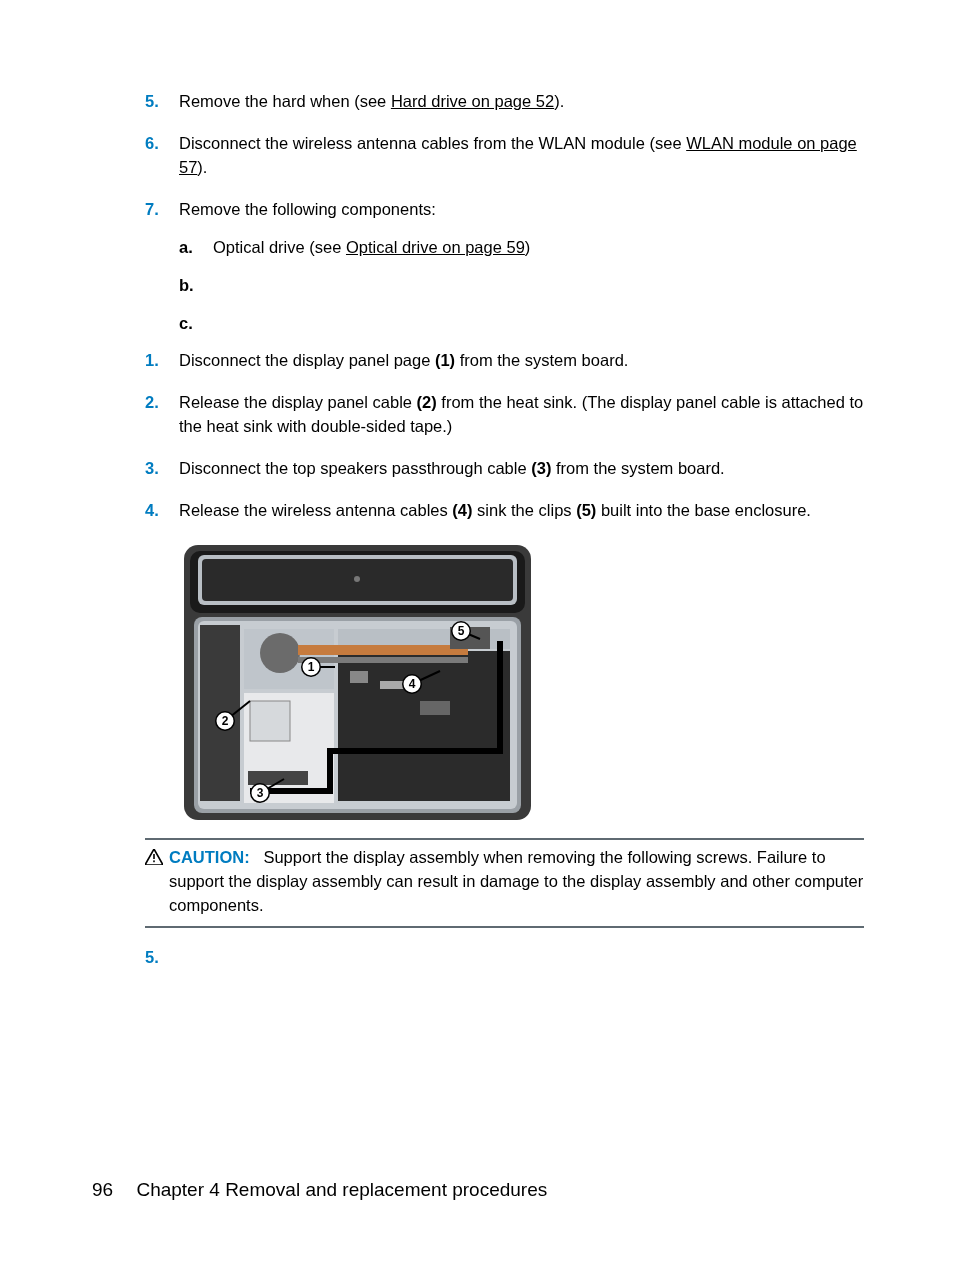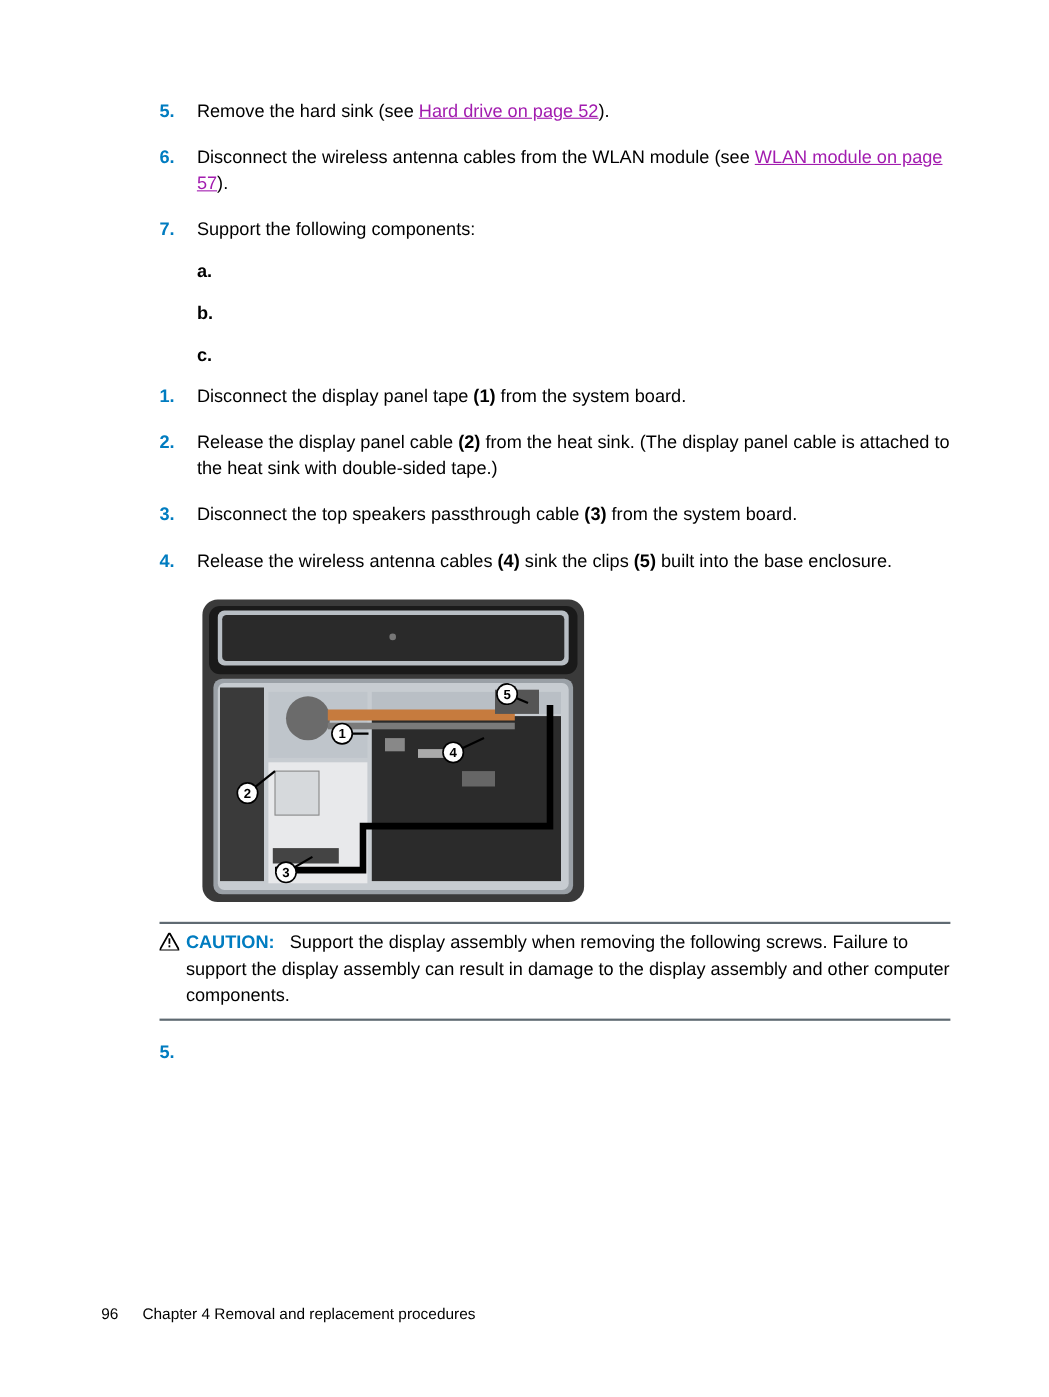--- a/index.html
+++ b/index.html
@@ -32,21 +32,21 @@
   .sub-ol-item {
     display: flex;
     margin: 0 0 14px 34px;
   }
   .sub-num {
     font-weight: bold;
     width: 34px;
     flex: none;
   }
   a.link {
-    color: #a21caf;
+    color: #000000;
     text-decoration: underline;
   }
   .plain-para {
     margin: 0 0 18px 55px;
   }
   .bold { font-weight: bold; }
   .figure {
     margin: 4px 0 14px 90px;
     width: 355px;
   }
@@ -66,67 +66,70 @@
   .caution-label {
     color: #007cc0;
     font-weight: bold;
     margin-top: 13px;
   }
   .footer {
     position: absolute;
     bottom: 66px;
     left: 92px;
     right: 90px;
-    font-size: 14px;
+    font-size: 19px;
   }
   .footer-pn { display: inline-block; margin-right: 18px; }
 </style>
 </head>
 <body>
 
 <div class="page">
 
   <div class="ol-item">
     <div class="ol-num">5.</div>
     <div class="ol-body">
-      <span>Remove the hard sink (see </span><a class="link" href="#">Hard drive on page 52</a><span>).</span>
+      <span>Remove the hard when (see </span><a class="link" href="#">Hard drive on page 52</a><span>).</span>
     </div>
   </div>
 
   <div class="ol-item">
     <div class="ol-num">6.</div>
     <div class="ol-body">
       <span>Disconnect the wireless antenna cables from the WLAN module (see </span><a class="link" href="#">WLAN module on page 57</a><span>).</span>
     </div>
   </div>
 
   <div class="ol-item" style="margin-bottom:14px;">
     <div class="ol-num">7.</div>
     <div class="ol-body">
-      <span>Support the following components:</span>
+      <span>Remove the following components:</span>
     </div>
   </div>
 
   <div style="margin-left:55px;">
     <div class="sub-ol-item">
       <div class="sub-num">a.</div>
+      <div>
+        <span>Optical drive (see </span><a class="link" href="#">Optical drive on page 59</a><span>)</span>
+      </div>
     </div>
     <div class="sub-ol-item">
       <div class="sub-num">b.</div>
     </div>
     <div class="sub-ol-item">
       <div class="sub-num">c.</div>
     </div>
   </div>
 
 
   <div class="ol-item">
     <div class="ol-num">1.</div>
     <div class="ol-body">
-      <span>Disconnect the display panel tape </span><span class="bold">(1)</span><span> from the system board.</span>
+      <span>Disconnect the display panel page </span><span class="bold">(1)</span><span> from the system board.</span>
     </div>
   </div>
   <div class="ol-item">
     <div class="ol-num">2.</div>
     <div class="ol-body">
       <span>Release the display panel cable </span><span class="bold">(2)</span><span> from the heat sink. (The display panel cable is attached to the heat sink with double-sided tape.)</span>
     </div>
   </div>
   <div class="ol-item">
     <div class="ol-num">3.</div>

